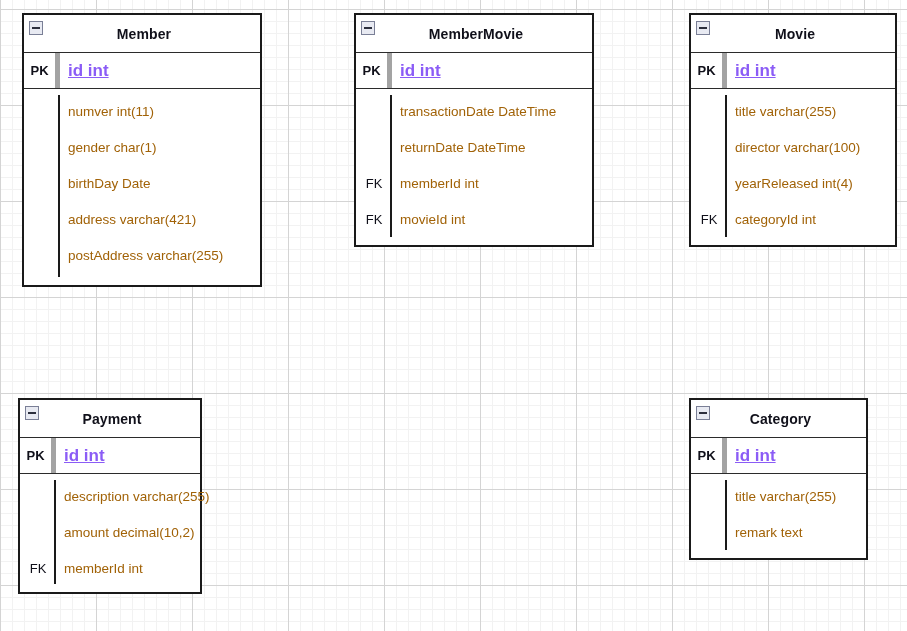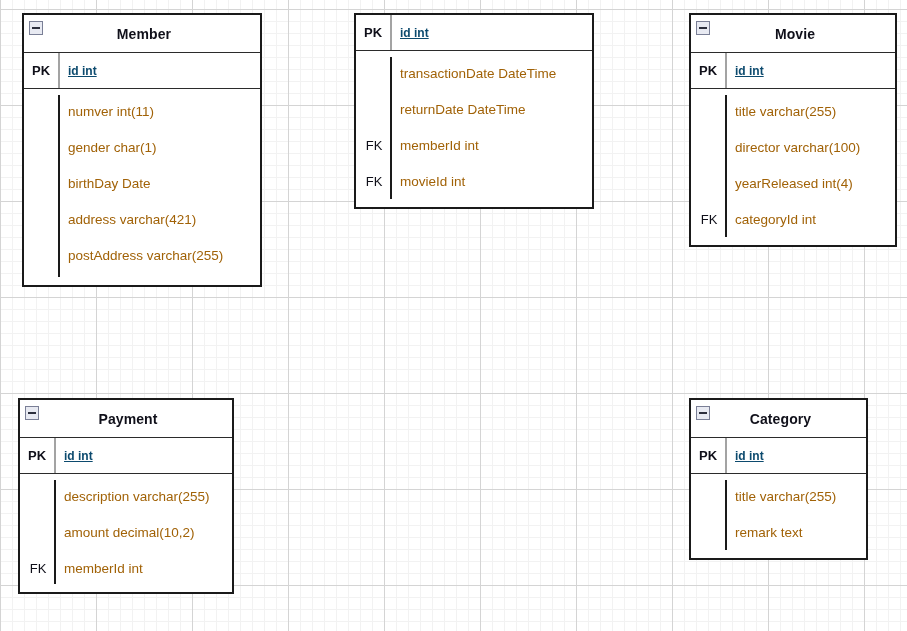--- a/index.html
+++ b/index.html
@@ -90,28 +90,28 @@
     width: 36px;
     flex: 0 0 36px;
     text-align: center;
     font-size: 13px;
     font-weight: bold;
     color: #10101a;
     align-self: stretch;
     display: flex;
     align-items: center;
     justify-content: center;
-    border-right: 2px solid #a3a3a3;
+    border-right: 5px solid #a3a3a3;
   }
   .pk-name {
     padding-left: 8px;
-    font-size: 12px;
+    font-size: 17px;
     font-weight: bold;
     text-decoration: underline;
-    color: #0c4a6e;
+    color: #8b5cf6;
   }
   .entity-body {
     position: relative;
     padding-top: 4px;
     padding-bottom: 8px;
   }
   .divider {
     position: absolute;
     left: 34px;
     top: 6px;
@@ -137,21 +137,21 @@
     padding-left: 8px;
     font-size: 13.5px;
     color: #a16207;
     white-space: nowrap;
   }
 
   
   #ent-member      { left: 22px;  top: 13px;  width: 240px; }
   #ent-membermovie { left: 354px; top: 13px;  width: 240px; }
   #ent-movie       { left: 689px; top: 13px;  width: 208px; }
-  #ent-payment     { left: 18px;  top: 398px; width: 216px; }
+  #ent-payment     { left: 18px;  top: 398px; width: 184px; }
   #ent-category    { left: 689px; top: 398px; width: 179px; }
 
   #ent-member .entity-body { padding-bottom: 12px; }
   #ent-payment .entity-body { padding-bottom: 6px; }
 </style>
 </head>
 <body>
 
 <div id="canvas">
 
@@ -183,20 +183,24 @@
         <span class="field-name">address varchar(421)</span>
       </div>
       <div class="field-row">
         <span class="field-key"></span>
         <span class="field-name">postAddress varchar(255)</span>
       </div>
     </div>
   </div>
 
   <div class="entity" id="ent-membermovie">
+    <div class="entity-header">
+      <span class="collapse-icon"></span>
+      <span class="entity-title">MemberMovie</span>
+    </div>
     <div class="pk-row">
       <span class="key-col">PK</span>
       <span class="pk-name">id int</span>
     </div>
     <div class="entity-body">
       <span class="divider"></span>
       <div class="field-row">
         <span class="field-key"></span>
         <span class="field-name">transactionDate DateTime</span>
       </div>

